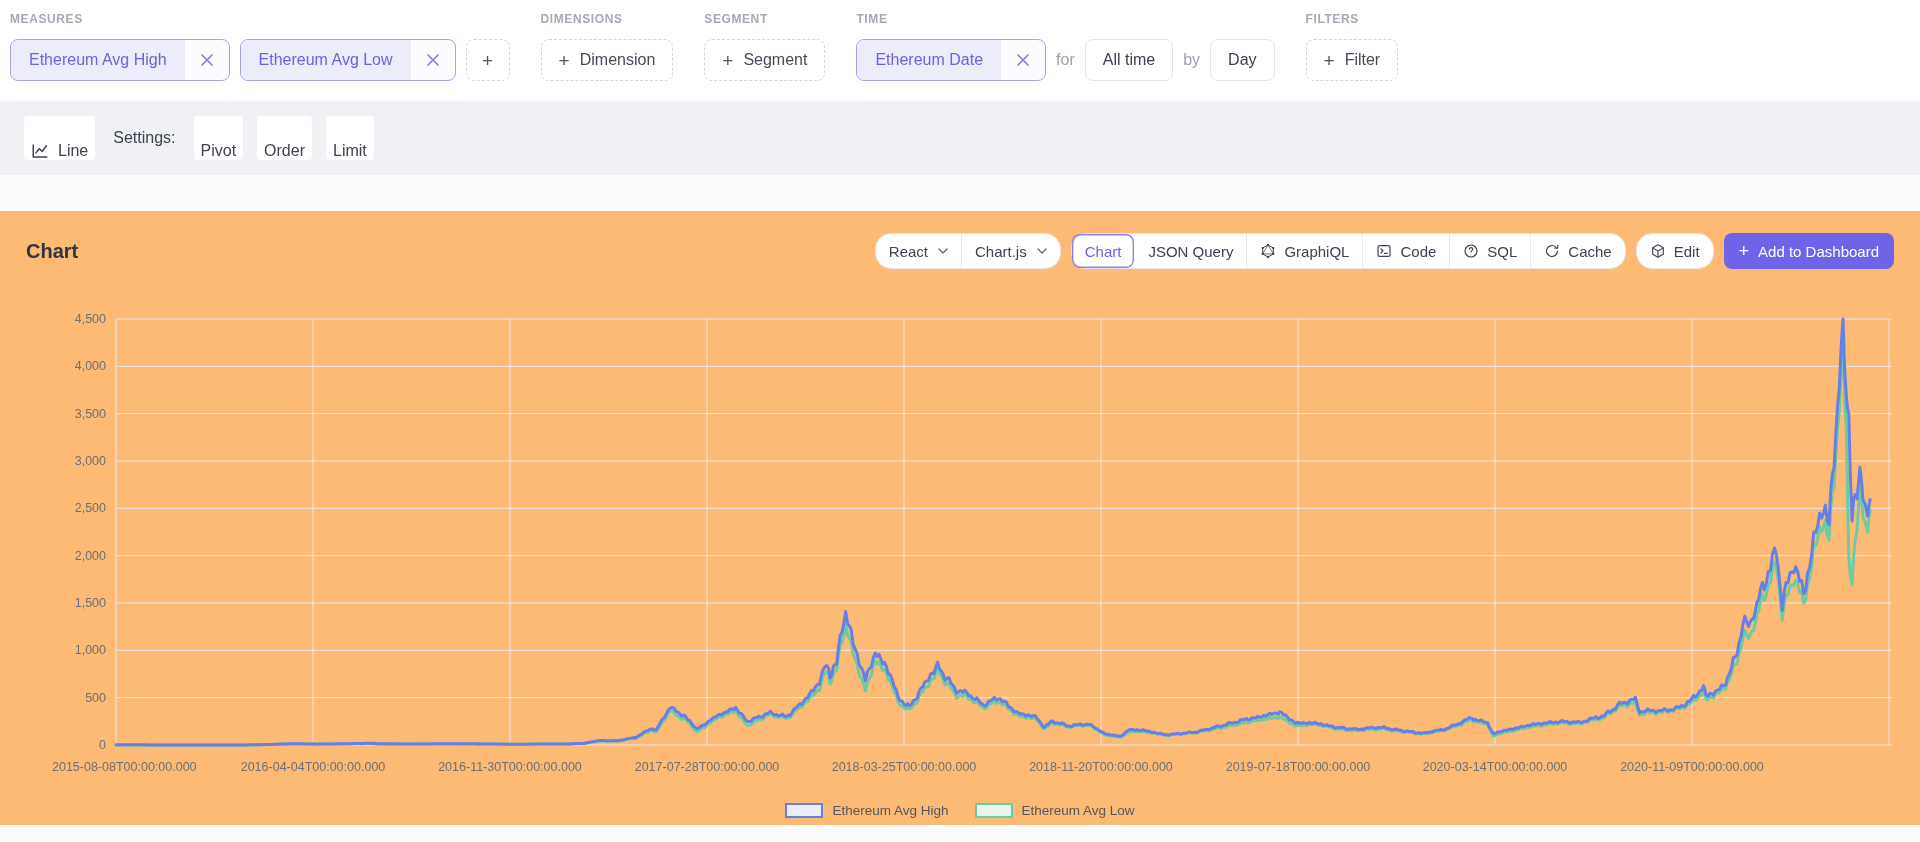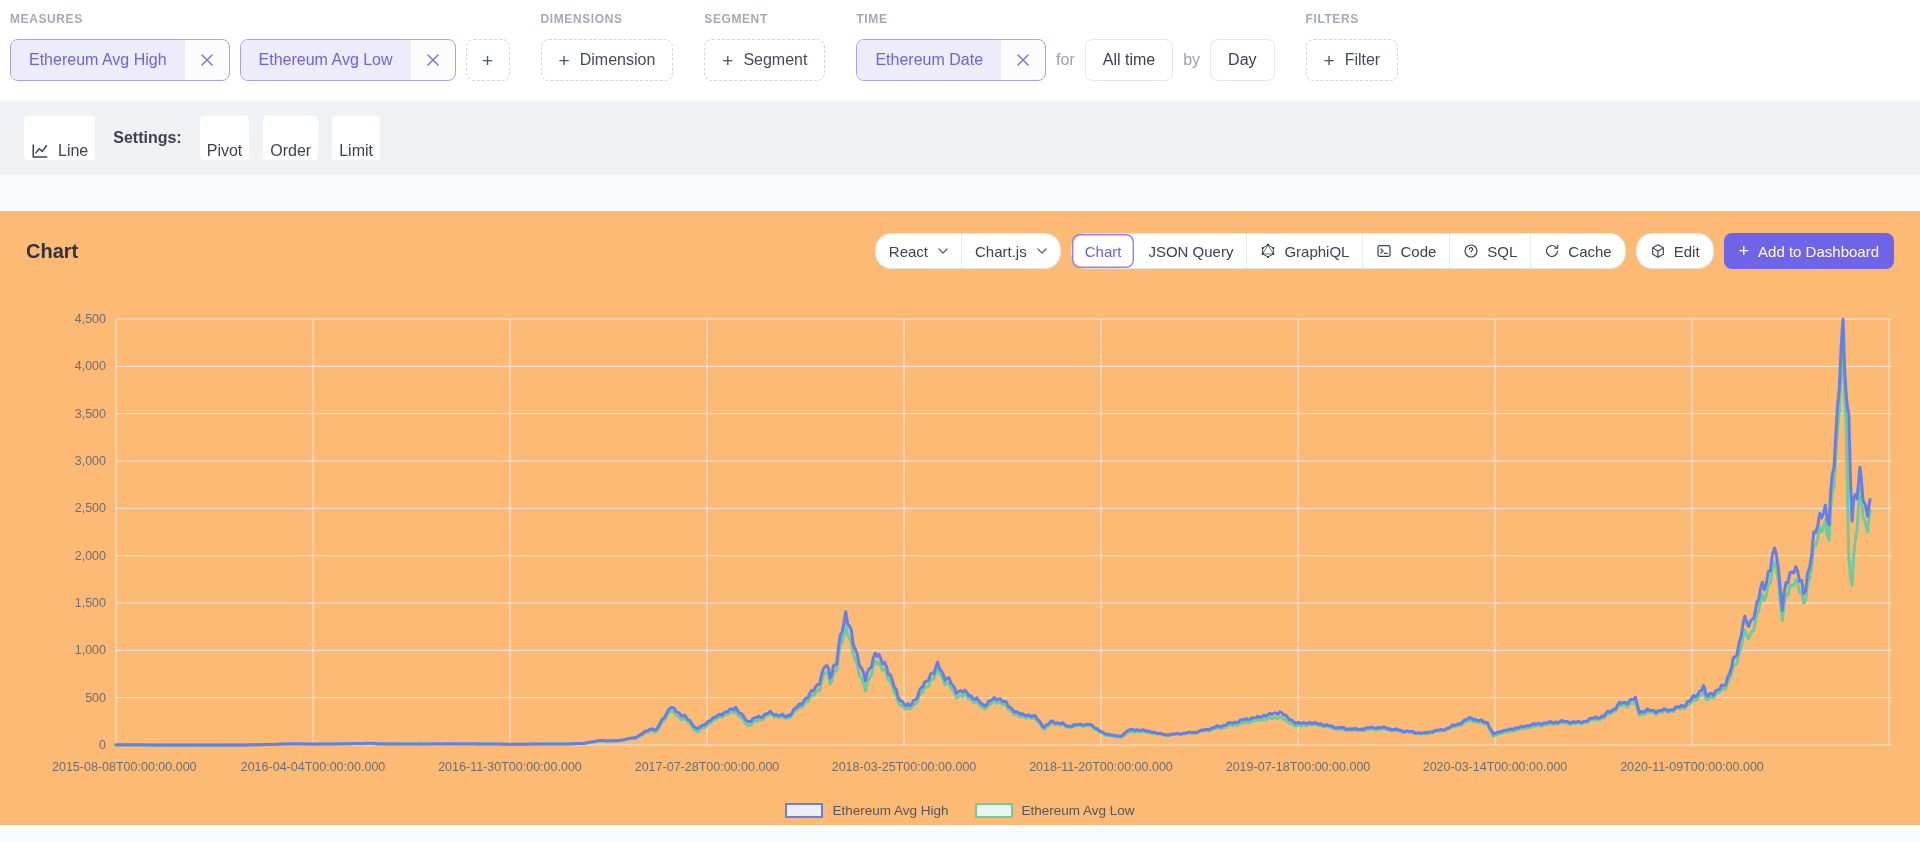--- a/index.html
+++ b/index.html
@@ -21,21 +21,21 @@
   .lite-btn { height:42px; border:1px solid #e4e6eb; border-radius:8px; background:#fff;
           color:#3a404d; font-size:16px; display:inline-flex; align-items:center; padding:0 17px; cursor:pointer; }
   .conj { color:#9ba1ad; font-size:16px; }
   .icon { display:inline-flex; align-items:center; justify-content:center; }
   .plus-glyph { font-size:19px; color:#51575f; line-height:1; font-weight:400; }
 
   
   .toolbar { background:#f0f1f4; margin-top:2px; padding:15px 24px; display:flex; align-items:center; gap:14px; }
   .tb-btn { height:44px; background:#fff; border:none; border-radius:4px; padding:0 7px;
           font-size:16px; color:#3c4250; display:inline-flex; align-items:flex-end; gap:9px; cursor:pointer; }
-  .settings-label { font-size:16px; color:#3c4250; margin:0 4px;font-weight:bold; }
+  .settings-label { font-size:16px; color:#3c4250; margin:0 4px; }
   .preagg { margin-left:auto; font-size:16px; color:#7a6ef0; text-decoration:underline; cursor:pointer; }
 
   
   .chart-card { background:#fdba74; margin-top:36px; padding:20px 26px 8px 26px; height:614px; }
   .card-head { display:flex; align-items:center; height:40px; }
   .chart-title { font-size:20px; font-weight:700; color:#2e3442; }
   .head-right { margin-left:auto; display:flex; align-items:center; gap:10px; }
   .btn-group { display:flex; align-items:stretch; height:36px; background:#fff;
           border:1px solid #e3e5ea; border-radius:16px; }
   .seg { display:flex; align-items:center; gap:8px; padding:0 13px; font-size:15px; color:#3d4350;

